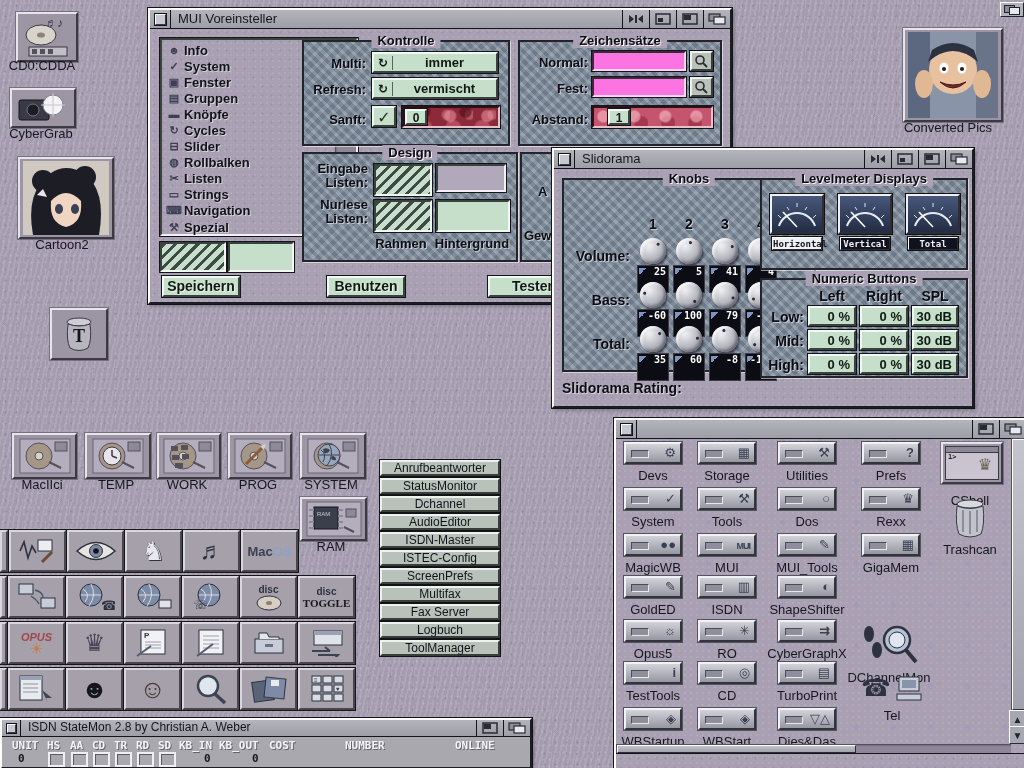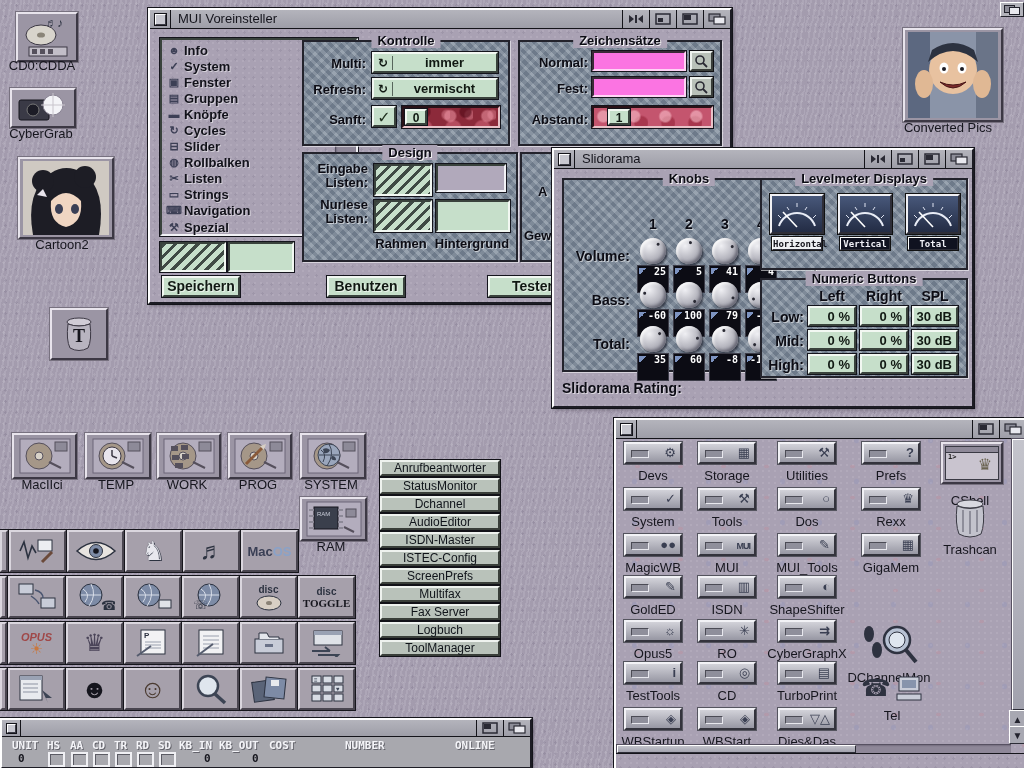--- a/index.html
+++ b/index.html
@@ -1010,20 +1010,21 @@
         </svg>
       </div>
     </div>
 
 
   <div class="win" style="left:0px;top:718px;width:528px;height:47px;z-index:30;background:#a8a8ae;">
     <div class="tbar" style="height:16px;font-size:12px;">
       <div class="tclose" style="width:18px;">
           <div class="sq" style="width:7px;height:7px;"></div>
         </div>
+      <div class="ttitle" style="padding-top:0;">ISDN StateMon 2.8 by Christian A. Weber</div>
       <div class="tgad" id="statemon-gadgets">
           <div class="g">
             <svg width="16" height="12" viewBox="0 0 16 12">
               <rect x="1" y="1" width="14" height="10" fill="none" stroke="#2a2a34" stroke-width="1.5"></rect>
               <rect x="2" y="2" width="7" height="5" fill="#2a2a34"></rect>
             </svg>
           </div>
           <div class="g">
             <svg width="18" height="12" viewBox="0 0 18 12">
               <rect x="1" y="1" width="11" height="7" fill="#8d8d98" stroke="#2a2a34" stroke-width="1.2"></rect>

